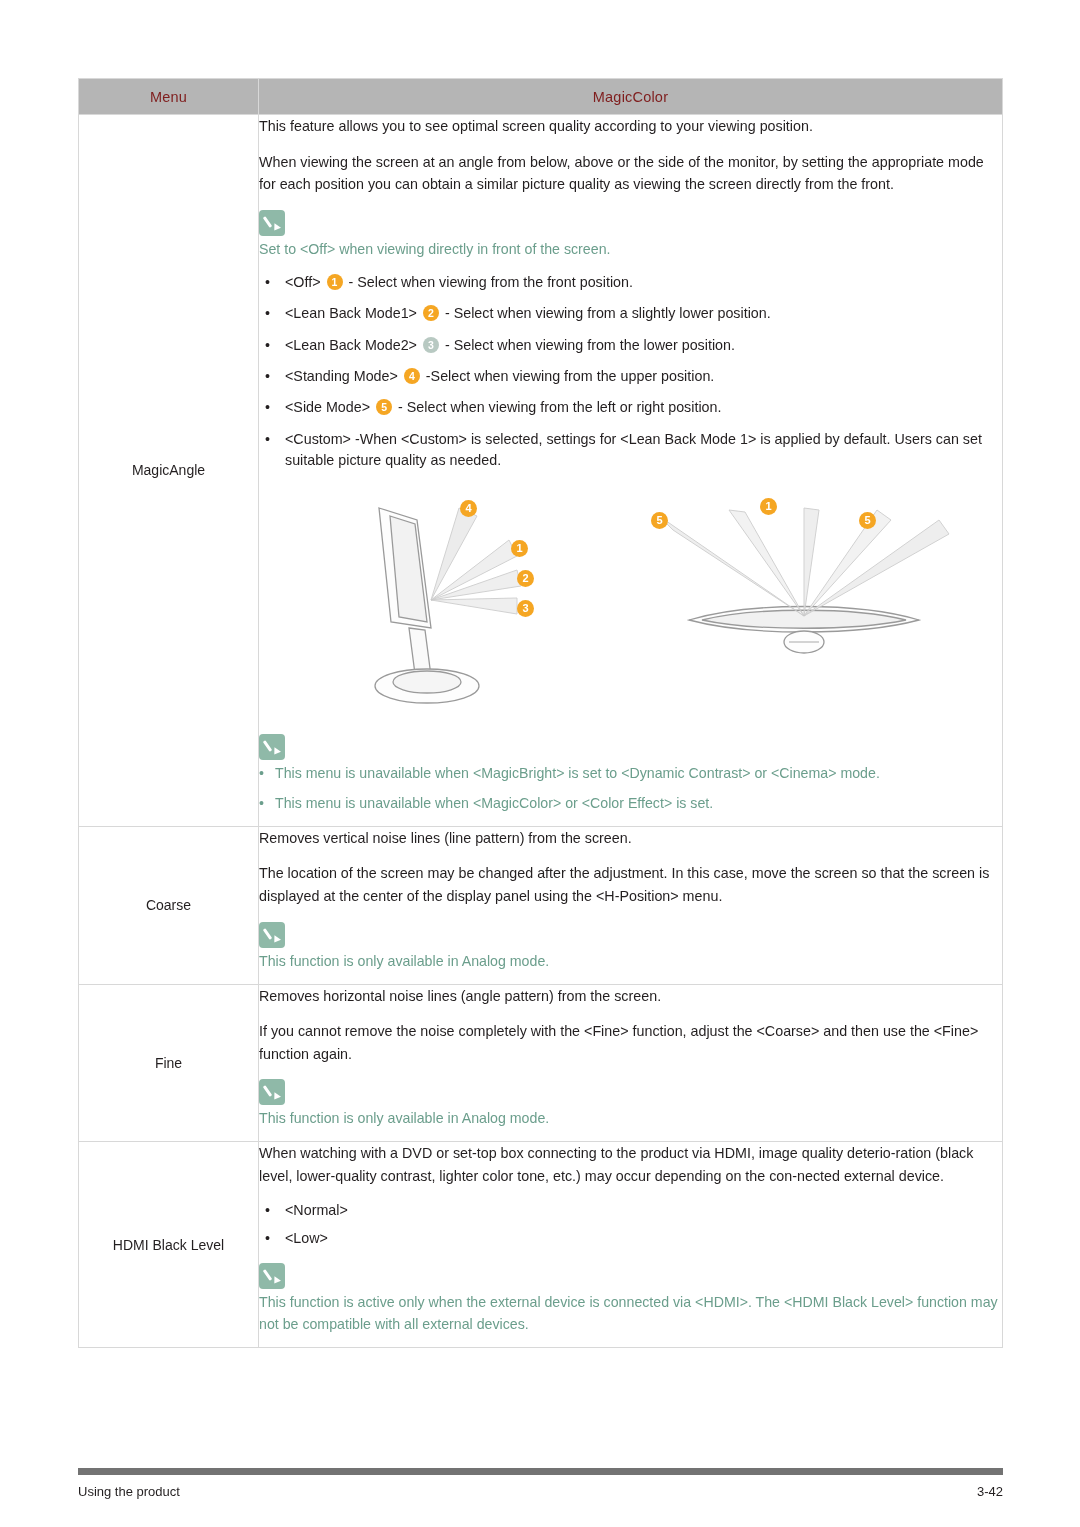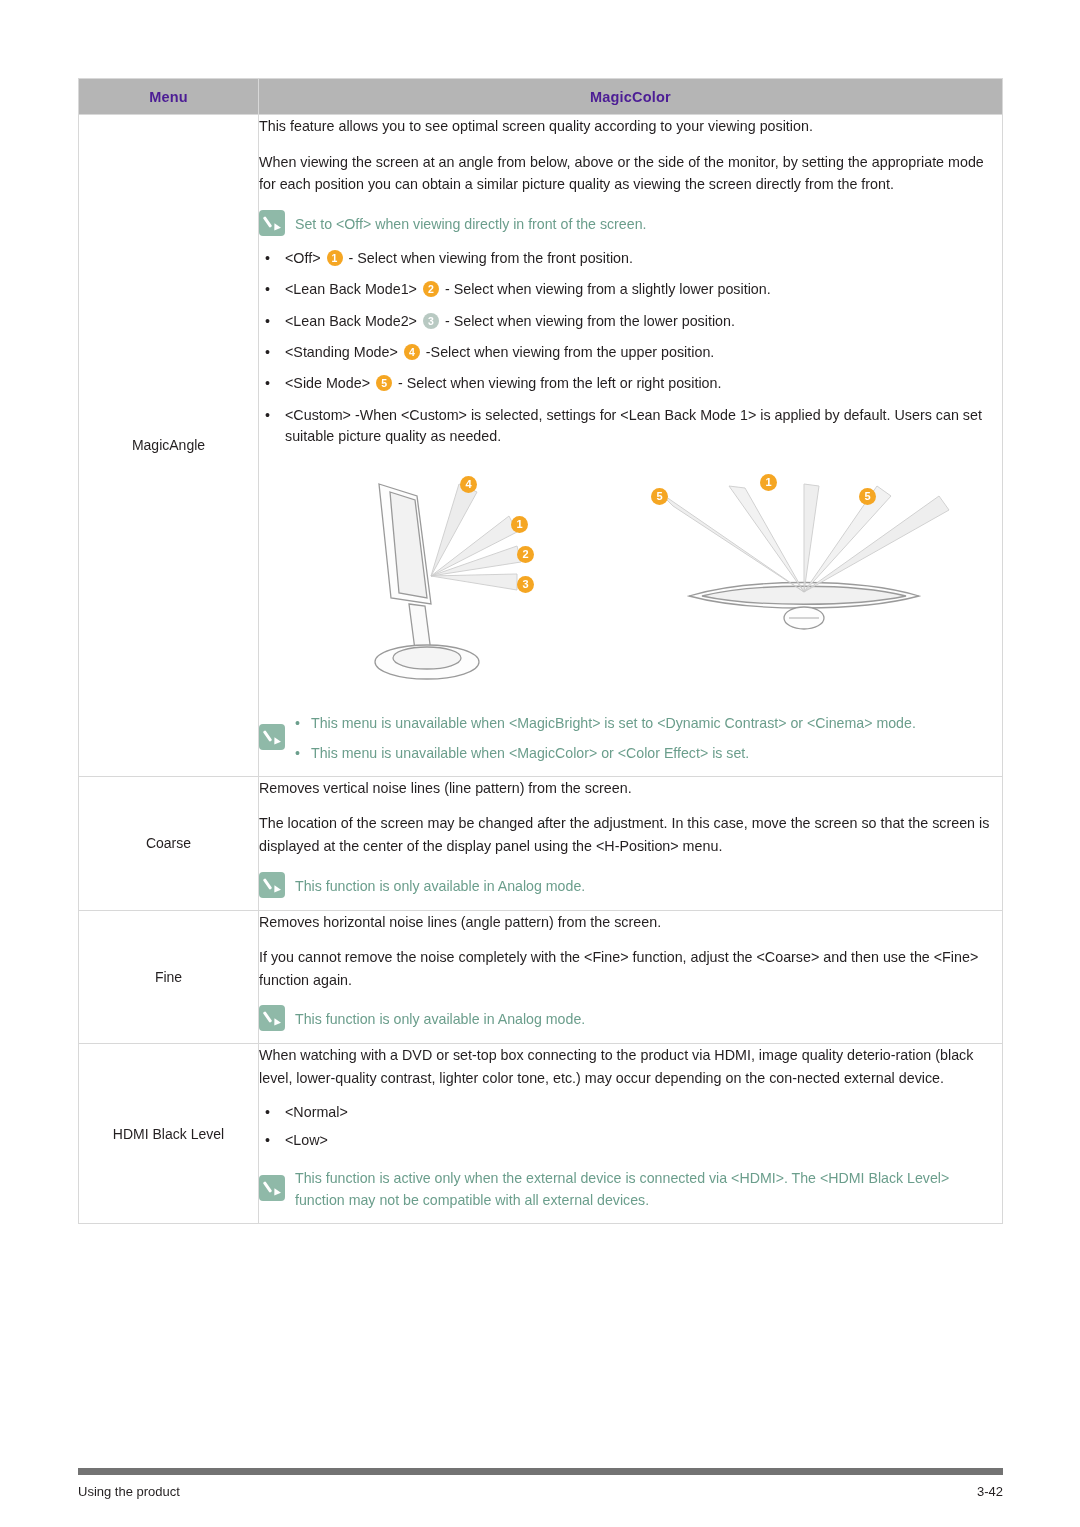--- a/index.html
+++ b/index.html
@@ -28,23 +28,23 @@
     border-collapse: collapse;
     table-layout: fixed;
   }
   table.doc td, table.doc th {
     border: 1px solid #d8d8d8;
     vertical-align: middle;
     padding: 0;
   }
   .thead th {
     background: #b5b5b5;
-    color: #4c1d95;
+    color: #7f1d1d;
     font-size: 14.5px;
-    font-weight: bold;
+    font-weight: normal;
     height: 35px;
     text-align: center;
     letter-spacing: .2px;
   }
   .col-menu { width: 180px; }
   .col-desc { width: 744px; }
 
   .menu-cell {
     text-align: center;
     font-size: 14px;
@@ -57,22 +57,23 @@
     color: #231f20;
   }
   p.para {
     margin: 0 0 13px 0;
   }
   p.para:last-child { margin-bottom: 0; }
 
   
   .note {
     display: flex;
-    align-items: center;
+    align-items: flex-start;
     margin: 14px 0 12px 0;
+    flex-direction: column;
   }
   .note-icon {
     flex: 0 0 auto;
     width: 26px;
     height: 26px;
     border-radius: 4px;
     background: #8fb9a8;
     margin-right: 10px;
     position: relative;
   }

